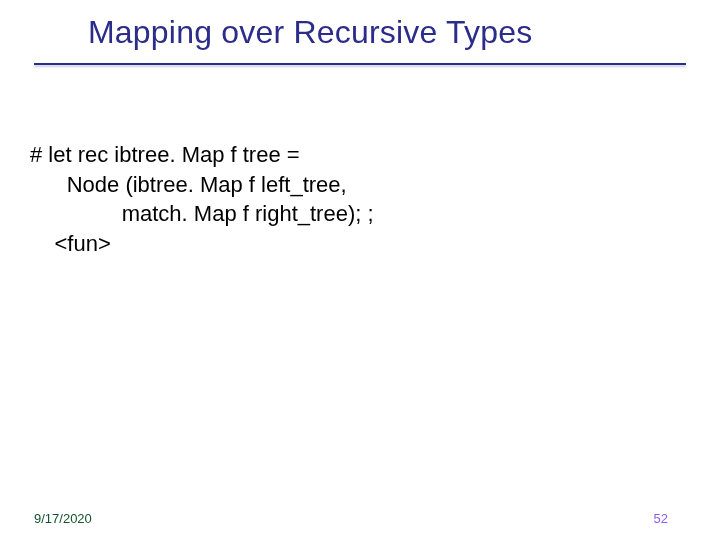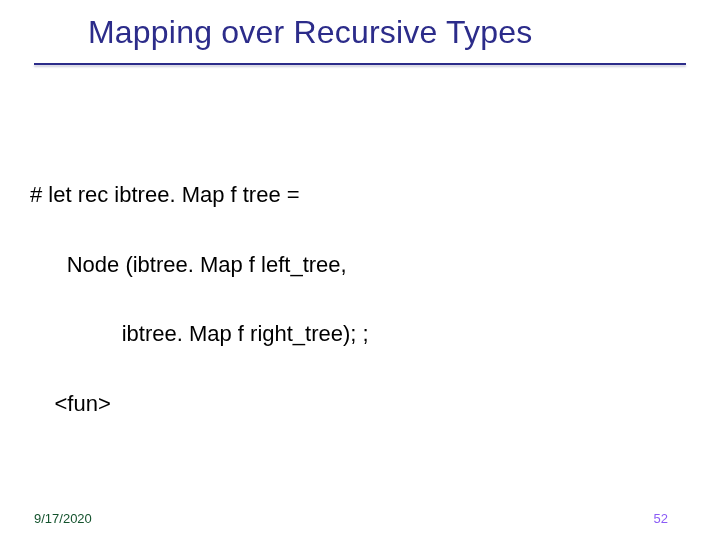--- a/index.html
+++ b/index.html
@@ -42,21 +42,21 @@
   }
   .body {
     position: absolute;
     top: 140px;
     left: 30px;
     right: 30px;
     font-size: 22px;
     line-height: 1.35;
     color: #000;
   }
-  .body .line { white-space: pre; margin-top: 40px; }
+  .body .line { white-space: pre; }
   .footer-date {
     position: absolute;
     left: 34px;
     bottom: 14px;
     font-size: 13px;
     color: #14532d;
   }
   .footer-num {
     position: absolute;
     right: 28px;
@@ -71,20 +71,20 @@
 <div class="slide">
 
   <div class="title-wrap">
     <div class="title">Mapping over Recursive Types</div>
   </div>
   <div class="rule"></div>
 
   <div class="body">
     <div class="line"># let rec ibtree. Map f tree =</div>
     <div class="line">      Node (ibtree. Map f left_tree,</div>
-    <div class="line">               ibtree. Map f right_tree); ;</div>
+    <div class="line">               match. Map f right_tree); ;</div>
     <div class="line">    &lt;fun&gt;</div>
   </div>
 
   <div class="footer-date">9/17/2020</div>
   <div class="footer-num">52</div>
 
 </div>
 
 </body></html>

